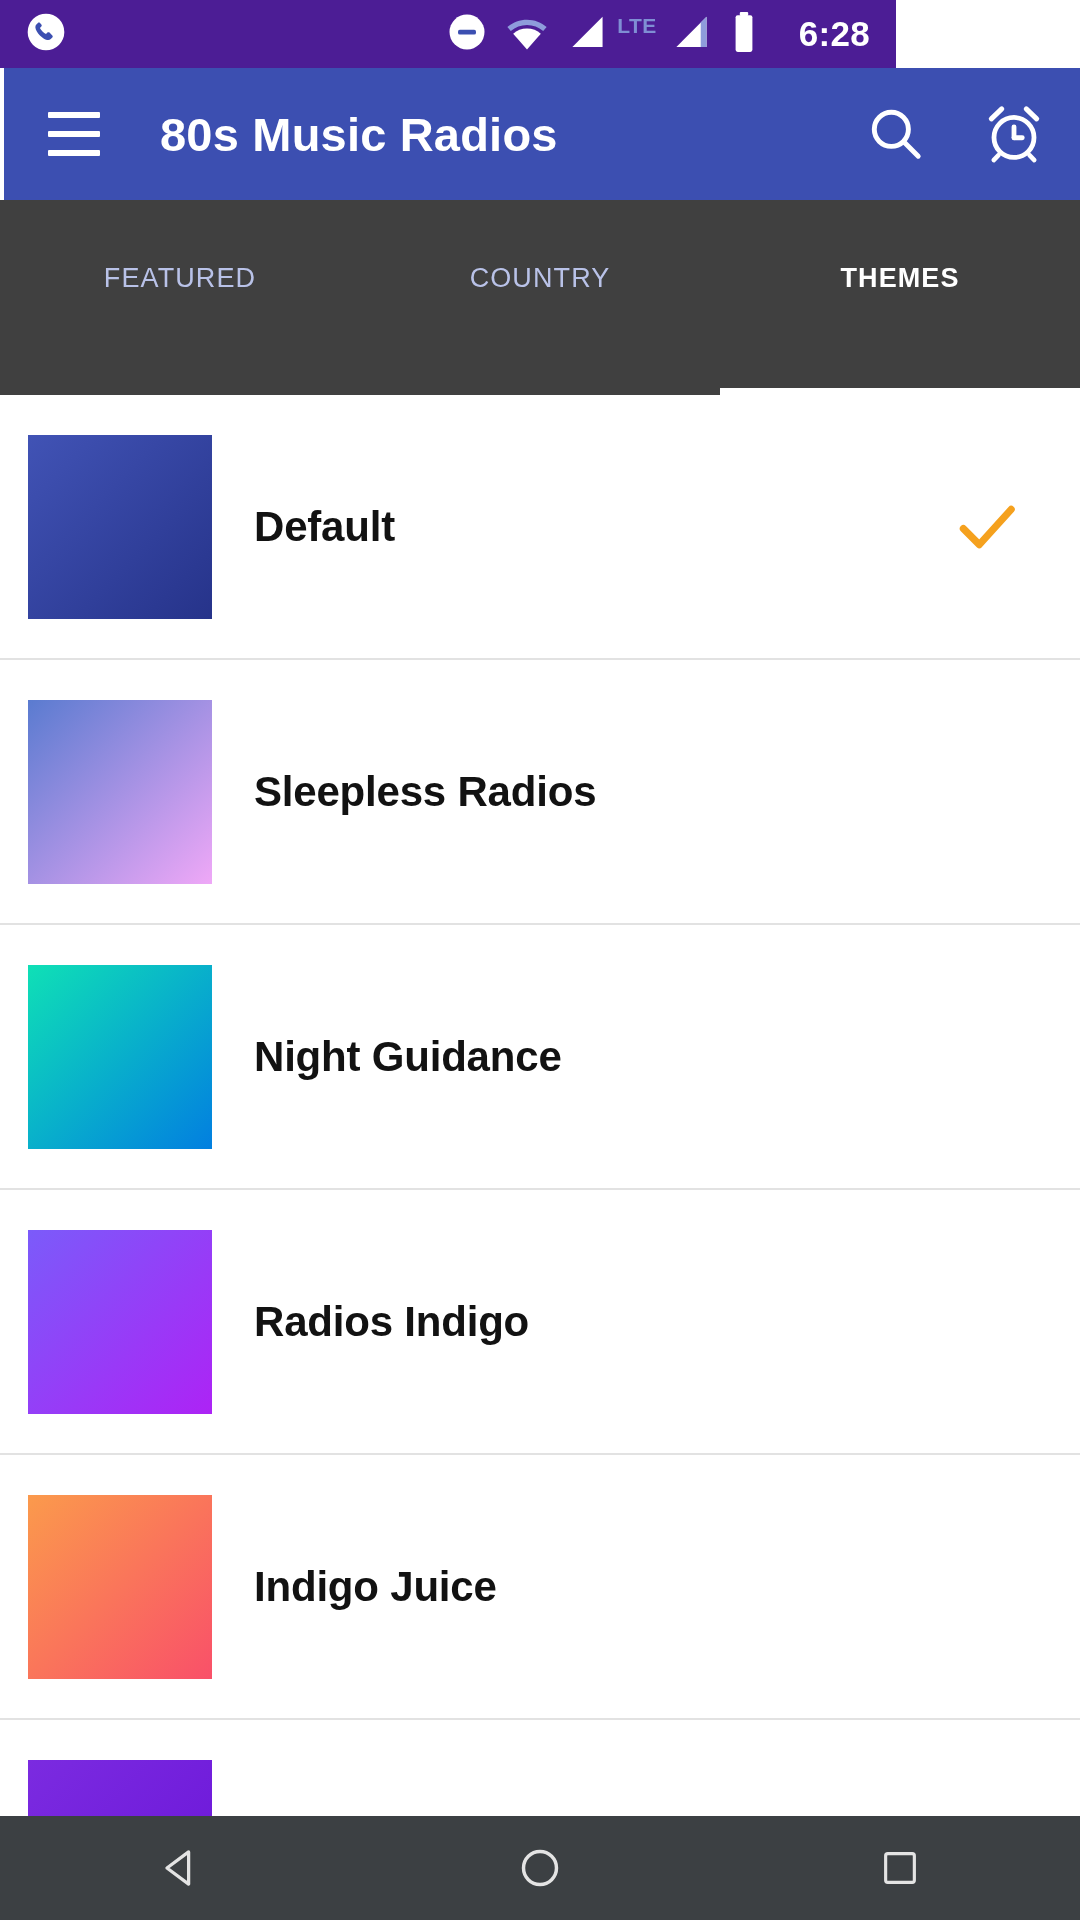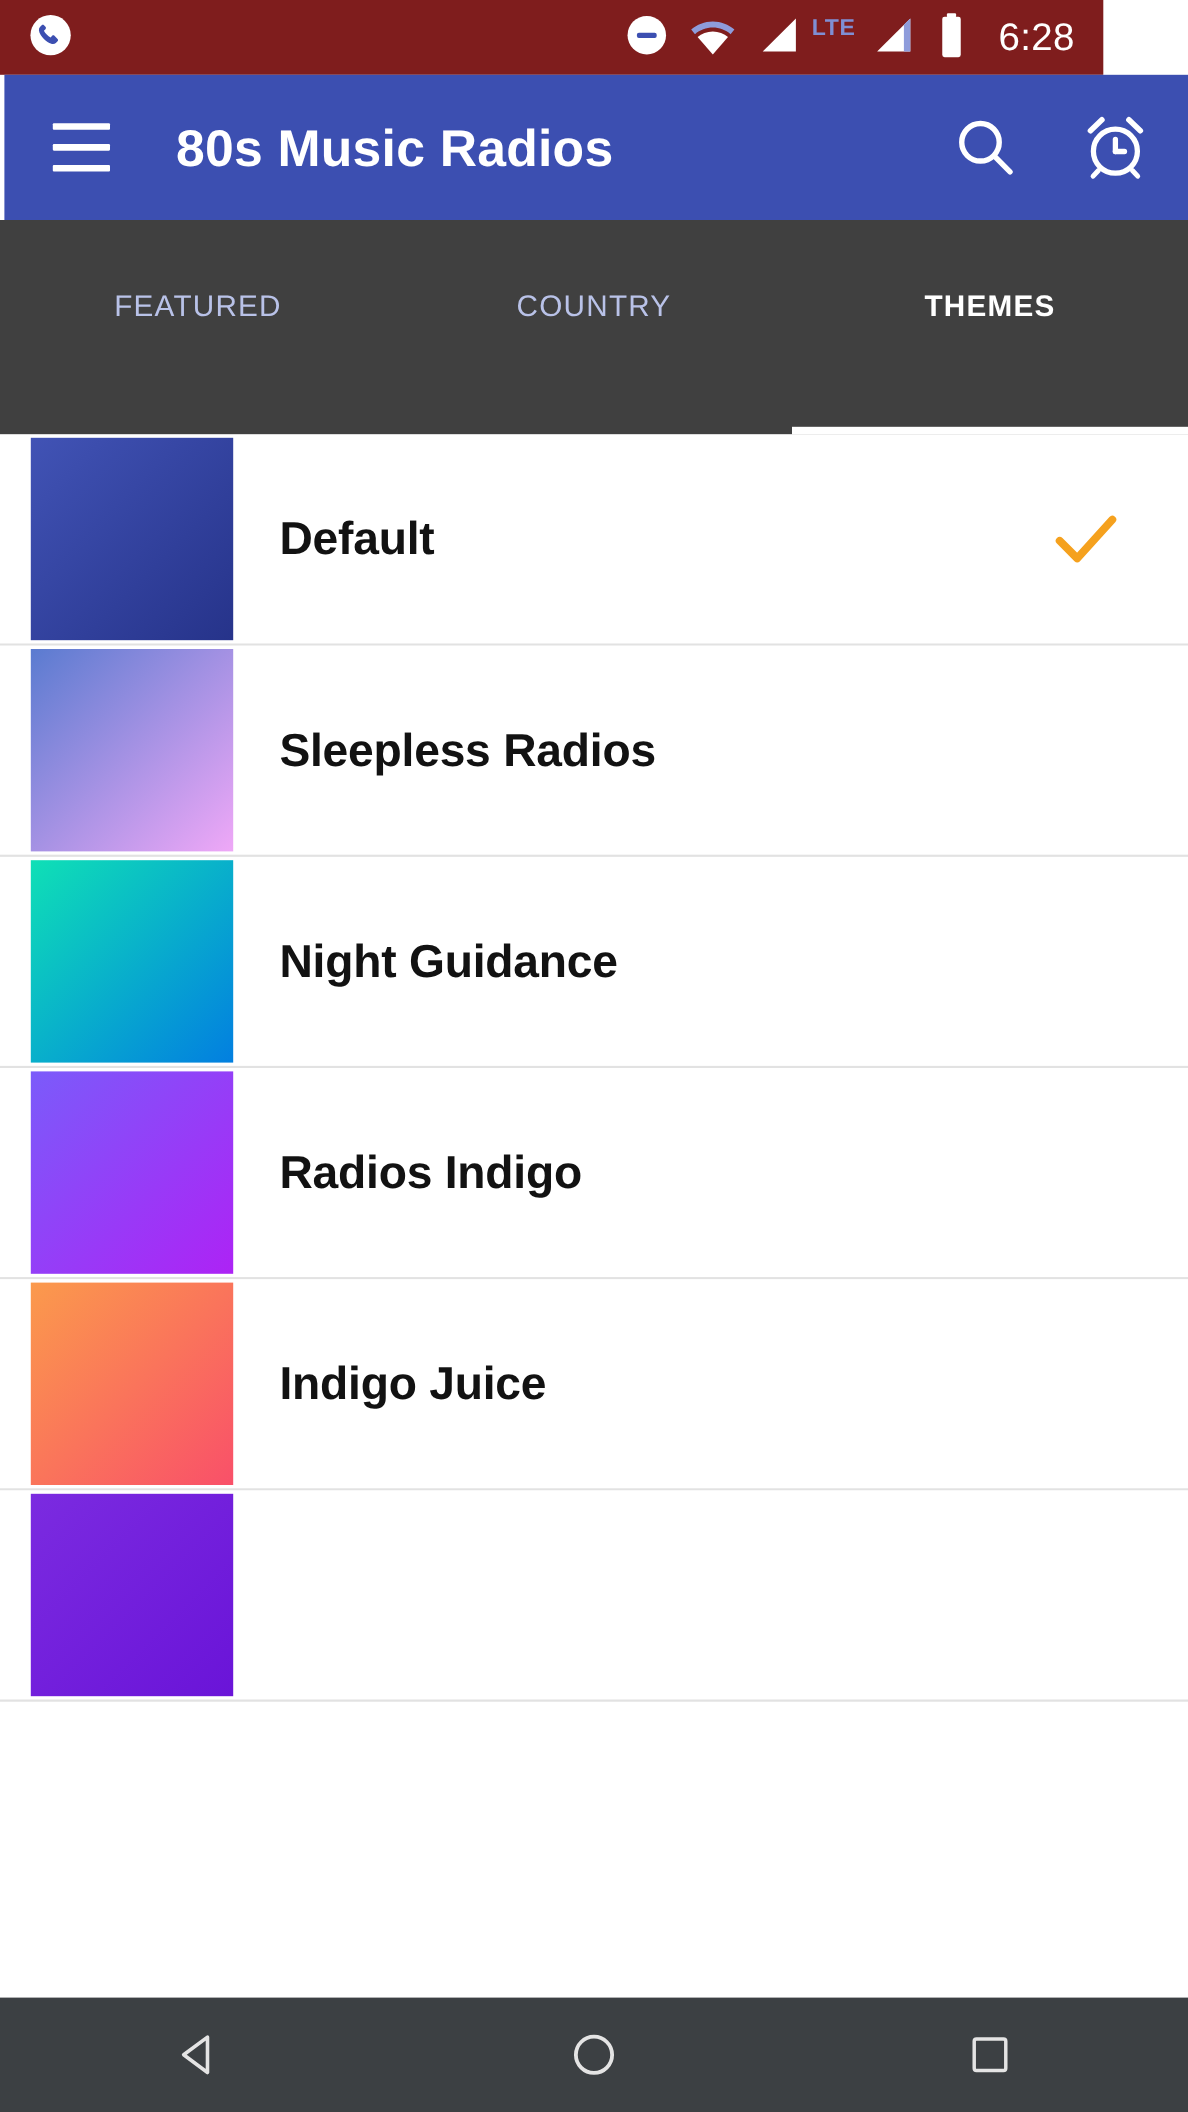--- a/index.html
+++ b/index.html
@@ -6,33 +6,33 @@
   html,body { width:1080px; height:1920px; }
   body {
     font-family:"Liberation Sans", sans-serif;
     background:#ffffff;
     overflow:hidden;
     position:relative;
   }
 
   
   #status-bar{
-    position:absolute; top:0; left:0; width:1003px; height:68px;
-    background:#7f1d1d;
+    position:absolute; top:0; left:0; width:896px; height:68px;
+    background:#4c1d95;
     display:flex; align-items:center;
   }
   #status-left{ display:flex; align-items:center; padding-left:26px; }
   #status-right{
     margin-left:auto; display:flex; align-items:center;
     padding-right:26px; gap:18px;
   }
   .sb-icon{ display:block; }
   #status-time{
-    color:#ffffff; font-size:35px; font-weight:400;
-    letter-spacing:.3px; margin-left:12px;text-align:right;
+    color:#ffffff; font-size:35px; font-weight:700;
+    letter-spacing:.3px; margin-left:24px;text-align:right;
   }
   #lte-text{
     color:#7f8fd4; font-size:21px; font-weight:700;
     letter-spacing:.5px; margin:0 -4px 16px -10px;
   }
 
   
   #app-bar{
     position:absolute; top:68px; left:4px; width:1080px; height:132px;
     background:#3C4FB1;
@@ -74,21 +74,21 @@
     background:#ffffff; display:none;
   }
   .tab.active .tab-indicator{ display:block; }
 
   
   #theme-list{
     position:absolute; top:395px; left:0; width:1080px;
     height:1421px; background:#ffffff; overflow:hidden;
   }
   .theme-row{
-    position:relative; width:1080px; height:192px;
+    position:relative; width:1080px; height:265px;
     display:flex; align-items:center;
     border-bottom:2px solid #e2e2e2;
     background:#ffffff; cursor:pointer;
   }
   .swatch{
     width:184px; height:184px; margin-left:28px; flex:none;
   }
   .theme-name{
     font-size:42px; font-weight:700; color:#121212;
     margin-left:42px; letter-spacing:-.2px; white-space:nowrap;

